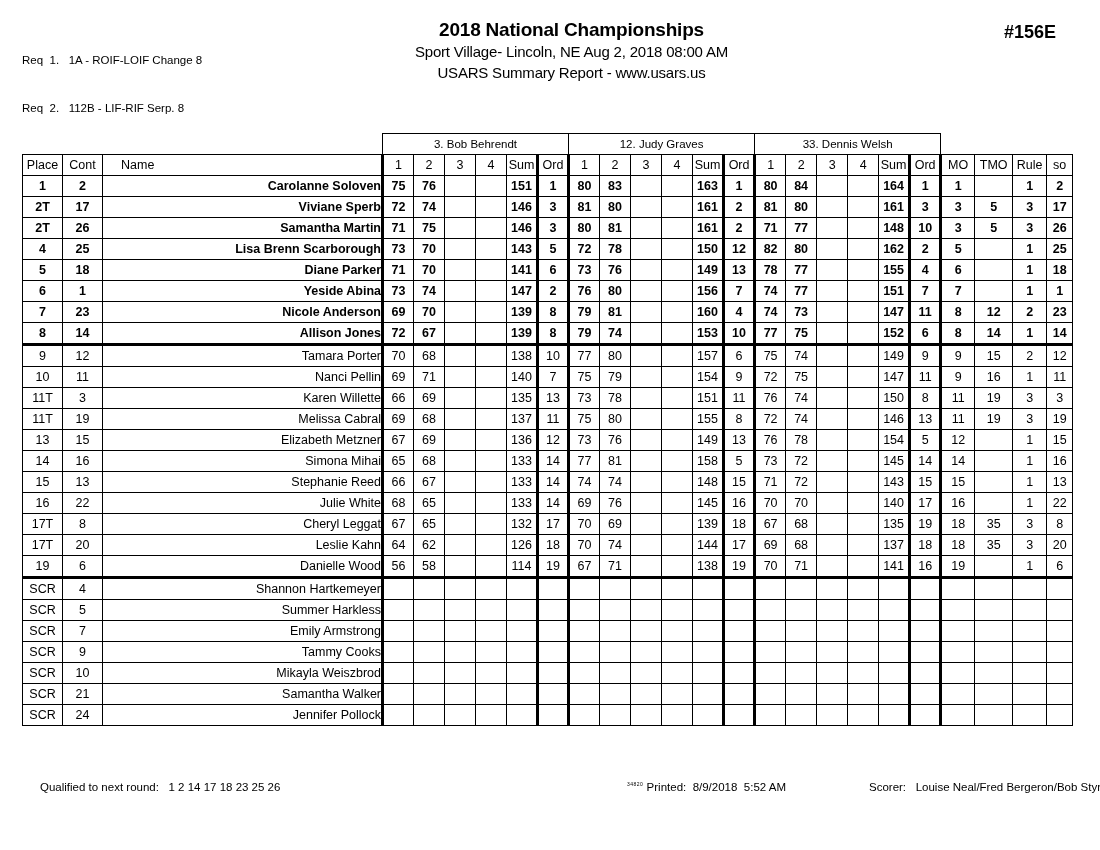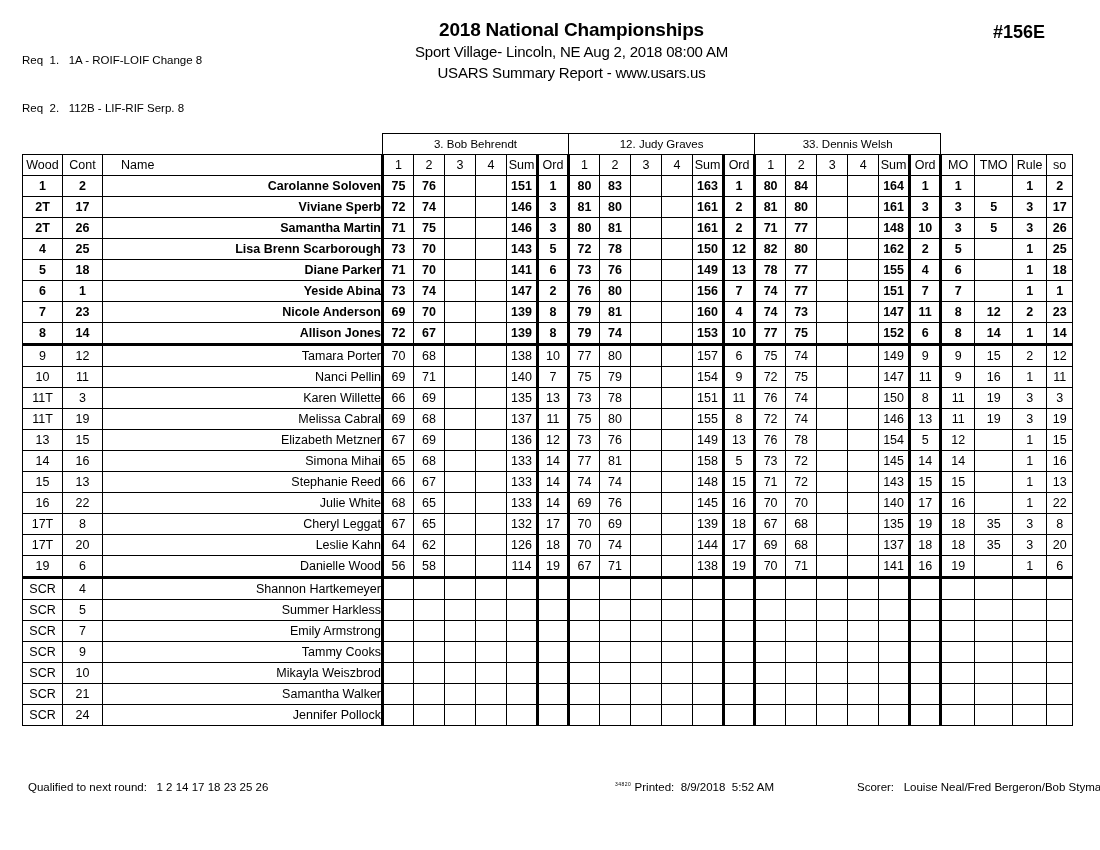--- a/index.html
+++ b/index.html
@@ -56,21 +56,21 @@
     line-height: 24px;
     letter-spacing: -0.2px;
   }
   .title-report {
     font-size: 15px;
     line-height: 21px;
     letter-spacing: -0.2px;
   }
   .doc-number {
     position: absolute;
-    right: 55px;
+    right: 44px;
     top: 22px;
     font-size: 18px;
     font-weight: bold;
   }
 
   
   .table-wrap {
     position: absolute;
     left: 22px;
     top: 133px;
@@ -121,21 +121,21 @@
   td.ord { font-weight: bold; }
 
   
   .thickL { border-left: 3px solid #000 !important; }
   .thickR { border-right: 3px solid #000 !important; }
   .thickB { border-bottom: 3px solid #000 !important; }
 
   
   .footer {
     position: absolute;
-    left: 0;
+    left: 12px;
     right: 0;
     top: 778px;
     height: 30px;
     font-size: 11.5px;
     padding-left: 12px;
   }
   .qualified {
     position: absolute;
     left: 28px;
     top: 3px;
@@ -216,21 +216,21 @@
         <td class="band-cell" colspan="6">3.  Bob Behrendt</td>
         <td class="band-cell" colspan="6">12.  Judy Graves</td>
         <td class="band-cell" colspan="6">33.  Dennis Welsh</td>
         <td class="nb"></td>
         <td class="nb"></td>
         <td class="nb"></td>
         <td class="nb"></td>
       </tr>
 
       <tr class="hdr">
-        <td>Wood</td>
+        <td>Place</td>
         <td>Cont</td>
         <td class="left">Name</td>
 
         <td class="thickL">1</td>
         <td>2</td>
         <td>3</td>
         <td>4</td>
         <td>Sum</td>
         <td class="thickL thickR">Ord</td>
 

